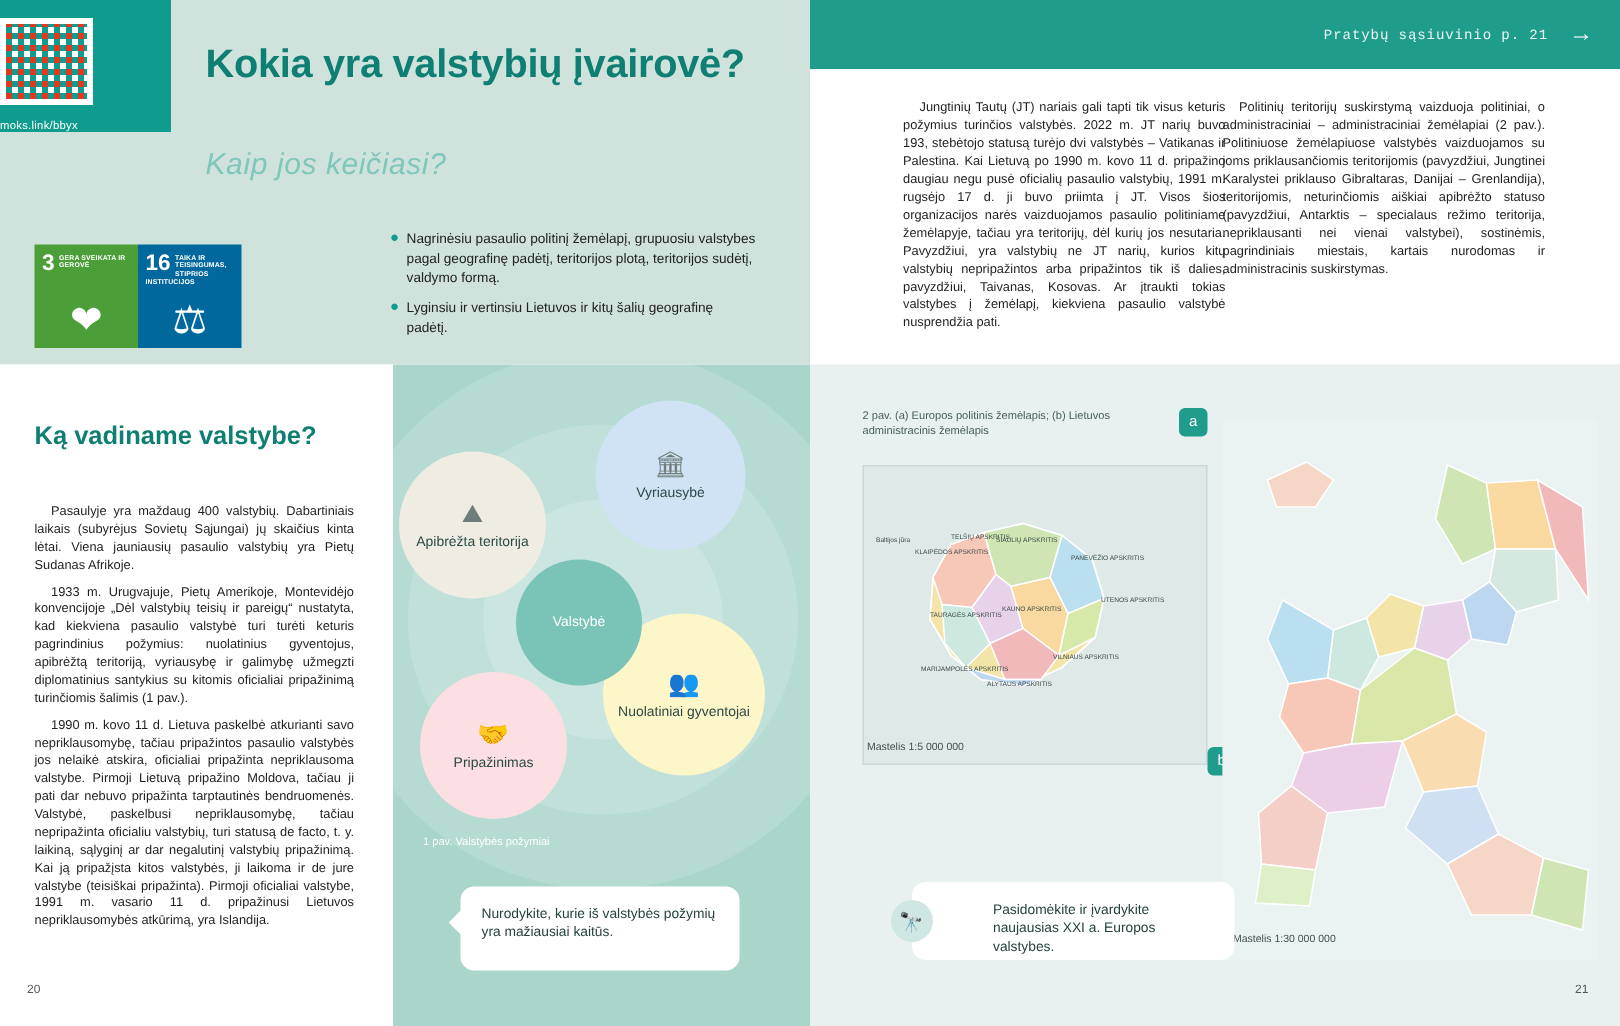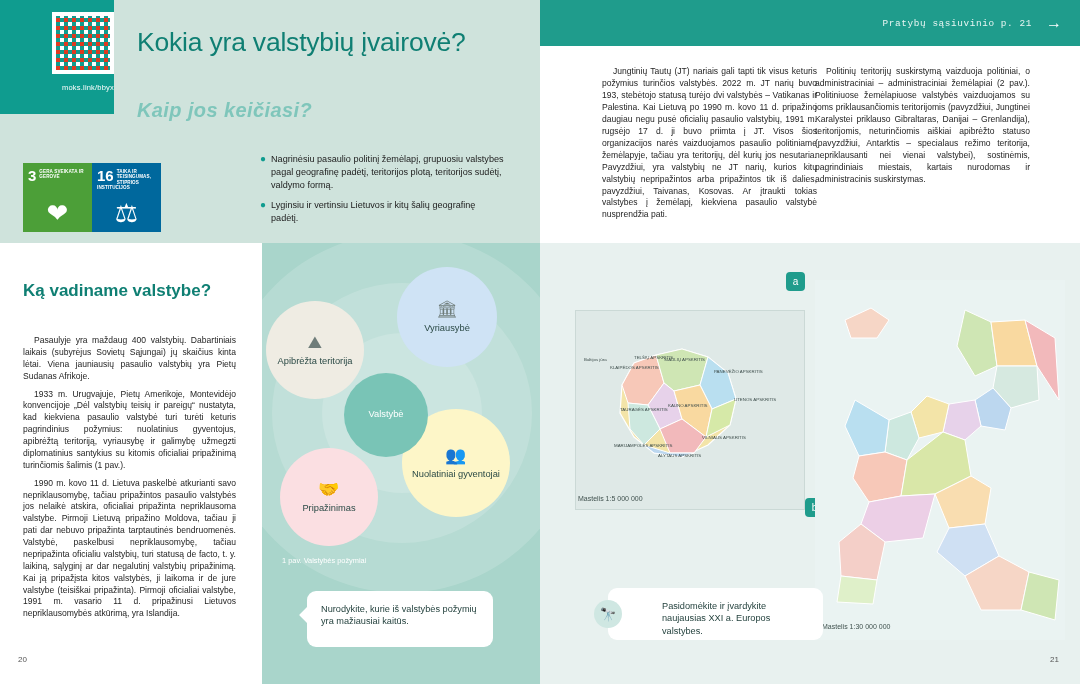--- a/index.html
+++ b/index.html
@@ -10,44 +10,44 @@
     overflow: hidden;
   }
   .page { position: relative; width: 1080px; height: 684px; }
 
   
   .left-top-band {
     position: absolute; left: 0; top: 0; width: 540px; height: 243px;
     background: #cfe3dc;
   }
   .qr-box {
-    position: absolute; left: 0; top: 0; width: 114px; height: 114px;
+    position: absolute; left: 0; top: 0; width: 114px; height: 88px;
     background: #0f9c8f;
-    display: flex; flex-direction: column; align-items: flex-end; justify-content: flex-start;
+    display: flex; flex-direction: column; align-items: flex-start; justify-content: flex-start;
     padding-top: 12px;
   }
   .qr-img {
     width: 62px; height: 62px;
     background:
       repeating-linear-gradient(90deg,#0f9c8f 0 4px,#ffffff 4px 8px),
       repeating-linear-gradient(0deg,#0f9c8f 0 4px,#ffffff 4px 8px);
     background-blend-mode: difference;
     background-color: #fff;
     border: 4px solid #fff;
   }
   .qr-label { color: #fff; font-size: 7.5px; margin-top: 9px; letter-spacing: .2px; }
 
   .title-main {
     position: absolute; left: 137px; top: 26px; width: 380px;
-    color: #0f7f73; font-size: 26.5px; line-height: 1.22; font-weight: normal;
+    color: #0f7f73; font-size: 26.5px; line-height: 1.22; font-weight: bold;
     letter-spacing: -0.2px;
   }
   .title-sub {
     position: absolute; left: 137px; top: 99px; width: 380px;
-    color: #7fc6bb; font-size: 20px; font-style: italic; font-weight: bold;
+    color: #7fc6bb; font-size: 20px; font-style: italic; font-weight: normal;
     letter-spacing: .4px;
   }
 
   .sdg-row { position: absolute; left: 23px; top: 163px; display: flex; }
   .sdg { width: 69px; height: 69px; color: #fff; position: relative; padding: 5px 5px 0 5px; }
   .sdg .num { font-size: 15px; font-weight: bold; line-height: 1; float: left; margin-right: 3px; }
   .sdg .nm { font-size: 4.6px; font-weight: bold; line-height: 1.15; padding-top: 1px; letter-spacing: .1px; }
   .sdg .gfx { position: absolute; left: 0; right: 0; bottom: 6px; text-align: center; font-size: 26px; line-height: 1; }
   .sdg3 { background: #4c9f38; }
   .sdg16 { background: #00689d; }
@@ -235,20 +235,21 @@
   </div>
 
   <div class="rcol rcol1">
     <p>Jungtinių Tautų (JT) nariais gali tapti tik visus keturis požymius turinčios valstybės. 2022 m. JT narių buvo 193, stebėtojo statusą turėjo dvi valstybės – Vatikanas ir Palestina. Kai Lietuvą po 1990 m. kovo 11 d. pripažino daugiau negu pusė oficialių pasaulio valstybių, 1991 m. rugsėjo 17 d. ji buvo priimta į JT. Visos šios organizacijos narės vaizduojamos pasaulio politiniame žemėlapyje, tačiau yra teritorijų, dėl kurių jos nesutaria. Pavyzdžiui, yra valstybių ne JT narių, kurios kitų valstybių nepripažintos arba pripažintos tik iš dalies, pavyzdžiui, Taivanas, Kosovas. Ar įtraukti tokias valstybes į žemėlapį, kiekviena pasaulio valstybė nusprendžia pati.</p>
   </div>
   <div class="rcol rcol2">
     <p>Politinių teritorijų suskirstymą vaizduoja politiniai, o administraciniai – administraciniai žemėlapiai (2 pav.). Politiniuose žemėlapiuose valstybės vaizduojamos su joms priklausančiomis teritorijomis (pavyzdžiui, Jungtinei Karalystei priklauso Gibraltaras, Danijai – Grenlandija), teritorijomis, neturinčiomis aiškiai apibrėžto statuso (pavyzdžiui, Antarktis – specialaus režimo teritorija, nepriklausanti nei vienai valstybei), sostinėmis, pagrindiniais miestais, kartais nurodomas ir administracinis suskirstymas.</p>
   </div>
 
   <div class="map-panel"></div>
+  <div class="map-note">2 pav. (a) Europos politinis žemėlapis; (b) Lietuvos administracinis žemėlapis</div>
 
   <div class="badge-green" style="left:786px; top:272px;">
     <span>a</span>
   </div>
 
   <div class="map-lt">
     <svg class="lt-shape" viewBox="0 0 150 150">
       <polygon points="18,52 30,30 52,22 78,16 104,24 124,40 132,66 126,92 104,112 78,124 50,120 30,104 16,80" fill="#f3e4a8" stroke="#ffffff" stroke-width="1.2"></polygon>
       <polygon points="18,52 30,30 52,22 60,50 44,72 24,70" fill="#f7c8b8" stroke="#fff" stroke-width="1"></polygon>
       <polygon points="52,22 78,16 104,24 96,52 70,58 60,50" fill="#cfe6b4" stroke="#fff" stroke-width="1"></polygon>

